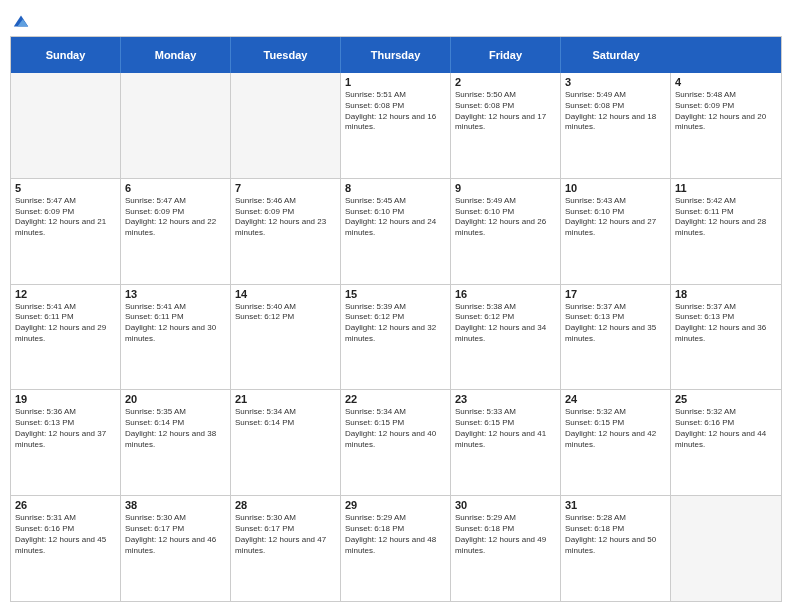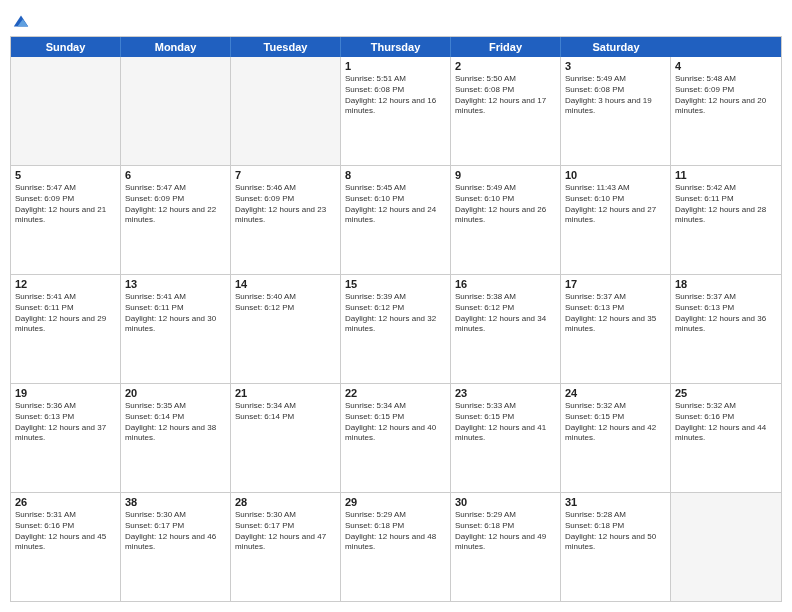--- a/index.html
+++ b/index.html
@@ -69,21 +69,21 @@
     }
     .cal-header {
       display: grid;
       grid-template-columns: repeat(7, 1fr);
       background: #2060c0;
     }
     .cal-header-cell {
       color: #fff;
       font-size: 11px;
       font-weight: bold;
-      padding: 4px 4px;
+      padding: 12px 4px;
       text-align: center;
       border-right: 1px solid #4080d0;
     }
     .cal-header-cell:last-child { border-right: none; }
     .cal-body {
       flex: 1;
       display: flex;
       flex-direction: column;
     }
     .cal-row {
@@ -162,21 +162,21 @@
           <div class="cal-cell">
             <div class="day-num">2</div>
             <div class="cell-line">Sunrise: 5:50 AM</div>
             <div class="cell-line">Sunset: 6:08 PM</div>
             <div class="cell-line">Daylight: 12 hours and 17 minutes.</div>
           </div>
           <div class="cal-cell">
             <div class="day-num">3</div>
             <div class="cell-line">Sunrise: 5:49 AM</div>
             <div class="cell-line">Sunset: 6:08 PM</div>
-            <div class="cell-line">Daylight: 3 hours and 19 minutes.</div>
+            <div class="cell-line">Daylight: 12 hours and 18 minutes.</div>
           </div>
           <div class="cal-cell">
             <div class="day-num">4</div>
             <div class="cell-line">Sunrise: 5:48 AM</div>
             <div class="cell-line">Sunset: 6:09 PM</div>
             <div class="cell-line">Daylight: 12 hours and 20 minutes.</div>
           </div>
         </div>
         <div class="cal-row">
           <div class="cal-cell">
@@ -204,21 +204,21 @@
             <div class="cell-line">Daylight: 12 hours and 24 minutes.</div>
           </div>
           <div class="cal-cell">
             <div class="day-num">9</div>
             <div class="cell-line">Sunrise: 5:49 AM</div>
             <div class="cell-line">Sunset: 6:10 PM</div>
             <div class="cell-line">Daylight: 12 hours and 26 minutes.</div>
           </div>
           <div class="cal-cell">
             <div class="day-num">10</div>
-            <div class="cell-line">Sunrise: 11:43 AM</div>
+            <div class="cell-line">Sunrise: 5:43 AM</div>
             <div class="cell-line">Sunset: 6:10 PM</div>
             <div class="cell-line">Daylight: 12 hours and 27 minutes.</div>
           </div>
           <div class="cal-cell">
             <div class="day-num">11</div>
             <div class="cell-line">Sunrise: 5:42 AM</div>
             <div class="cell-line">Sunset: 6:11 PM</div>
             <div class="cell-line">Daylight: 12 hours and 28 minutes.</div>
           </div>
         </div>

